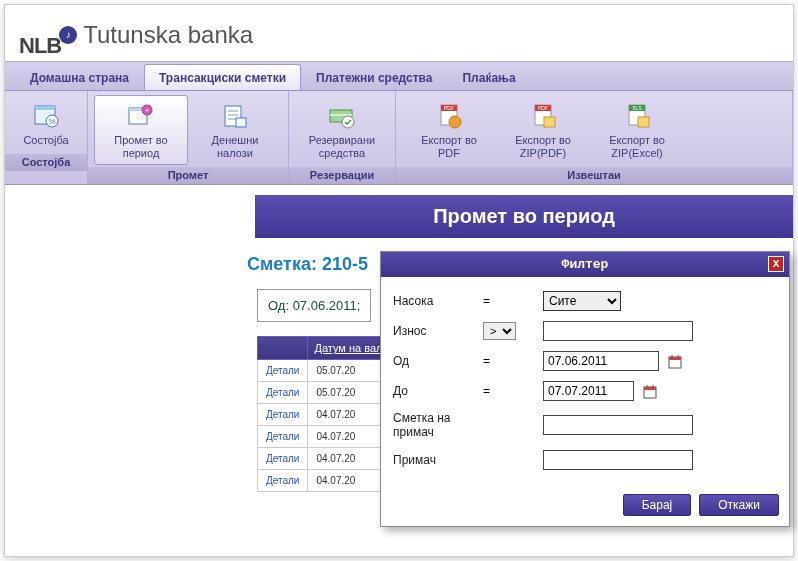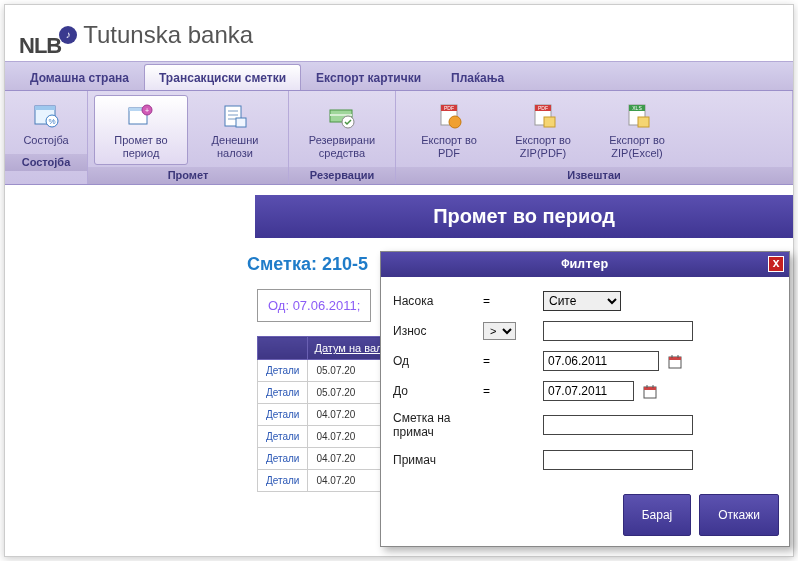--- a/index.html
+++ b/index.html
@@ -26,21 +26,21 @@
   .ribbon-btn { display: flex; flex-direction: column; align-items: center; justify-content: flex-start; min-width: 70px; padding: 4px 6px; cursor: pointer; text-align: center; color: #403b7b; font-size: 11px; border: 1px solid transparent; border-radius: 3px; }
   .ribbon-btn.active { background: linear-gradient(#fff, #e1d9f1); border-color: #a69acc; }
   .ribbon-icon { width: 32px; height: 32px; margin-bottom: 2px; display: flex; align-items: center; justify-content: center; }
   .ribbon-btn-label { line-height: 1.2; max-width: 80px; }
   .ribbon-group-label { text-align: center; color: #3b367a; font-weight: bold; font-size: 11px; padding: 2px 0 3px; background: linear-gradient(#c3b9dd, #b5aad2); }
   
   
   .content { position: relative; background: #fff; }
   .page-title-bar { background: linear-gradient(#5a4fb0, #3f3592); color: #fff; font-size: 20px; font-weight: bold; text-align: center; padding: 10px 0; margin: 10px 0 0 250px; }
   .account-label { color: #1f7cc9; font-size: 18px; font-weight: bold; margin: 16px 0 14px 242px; }
-  .date-range-box { margin: 0 0 14px 252px; border: 1px solid #999; padding: 8px 10px; display: inline-block; font-size: 13px; color: #8b5cf6; }
+  .date-range-box { margin: 0 0 14px 252px; border: 1px solid #999; padding: 8px 10px; display: inline-block; font-size: 13px; color: #14532d; }
   
   
   .data-table { margin-left: 252px; border-collapse: collapse; }
   .data-table th { background: linear-gradient(#4d4599, #3e3684); color: #fff; font-size: 11px; padding: 5px 6px; border: 1px solid #6a60b3; text-decoration: underline; font-weight: normal; }
   .data-table th.empty { text-decoration: none; }
   .data-table td { border: 1px solid #ccc; padding: 5px 8px; font-size: 10px; color: #333; background: #fff; }
   .data-table td.link { color: #2a57b5; cursor: pointer; }
   
   
   .filter-modal { position: absolute; top: 246px; left: 375px; width: 410px; background: #fff; border: 1px solid #888; box-shadow: 4px 4px 8px rgba(0,0,0,0.3); }
@@ -48,37 +48,37 @@
   .filter-close { position: absolute; right: 5px; top: 4px; width: 16px; height: 16px; background: #c62020; color: #fff; font-size: 12px; line-height: 14px; text-align: center; cursor: pointer; border: 1px solid #fff; }
   .filter-body { padding: 14px 12px 8px; }
   .filter-row { display: flex; align-items: center; margin-bottom: 10px; }
   .filter-label { width: 90px; font-size: 12px; color: #222; }
   .filter-op { width: 60px; text-align: left; }
   .filter-op select, .filter-row select { font-size: 11px; border: 1px solid #888; padding: 1px 2px; }
   .filter-field input[type=text] { border: 1px solid #444; font-size: 12px; padding: 2px 4px; width: 150px; }
   .filter-field select { width: 78px; font-size: 12px; padding: 1px; border: 1px solid #333; }
   .cal-icon { display: inline-block; width: 14px; height: 14px; margin-left: 6px; vertical-align: middle; cursor: pointer; }
   .filter-footer { display: flex; justify-content: flex-end; gap: 8px; padding: 6px 10px 10px; }
-  .modal-btn { background: linear-gradient(#5c52b0, #3e3590); color: #fff; border: 1px solid #332a7a; padding: 13px 18px; font-size: 12px; cursor: pointer; border-radius: 2px; }
+  .modal-btn { background: linear-gradient(#5c52b0, #3e3590); color: #fff; border: 1px solid #332a7a; padding: 3px 18px; font-size: 12px; cursor: pointer; border-radius: 2px; }
 </style>
 </head>
 <body>
 
 <div class="app">
 
   <div class="header">
     <span class="logo-nlb">NLB</span>
     <span class="logo-badge">♪</span>
     <span class="logo-text logo-bank">Tutunska banka</span>
   </div>
 
   <div class="main-tabs">
     <div class="main-tab">Домашна страна</div>
     <div class="main-tab active">Трансакциски сметки</div>
-    <div class="main-tab">Експорт картички</div>
+    <div class="main-tab">Платежни средства</div>
     <div class="main-tab">Плаќања</div>
   </div>
 
   <div class="ribbon">
 
     <div class="ribbon-group">
       <div class="ribbon-buttons">
         <div class="ribbon-btn">
           <span class="ribbon-icon">
             <svg width="30" height="28" viewBox="0 0 30 28">

